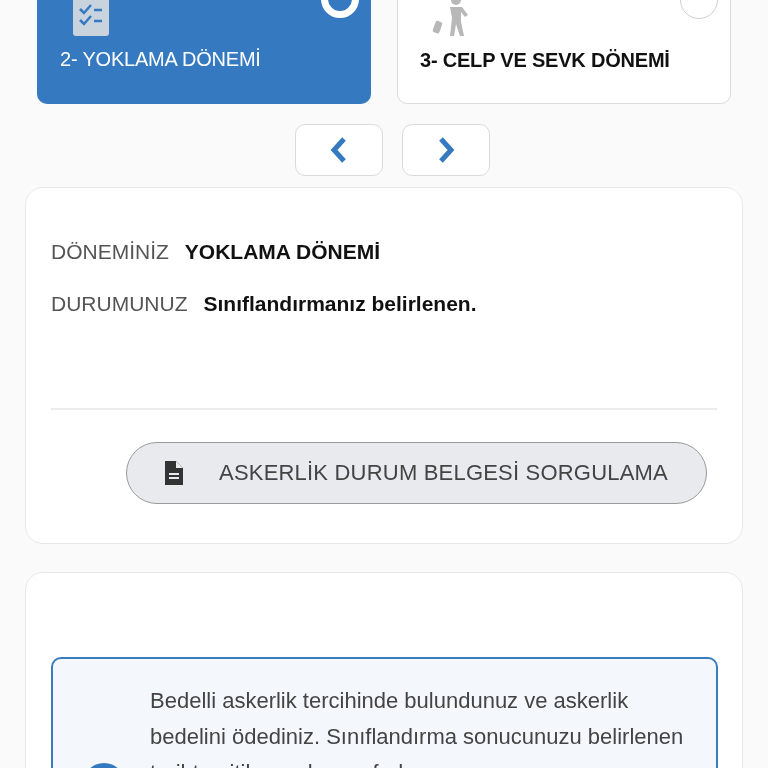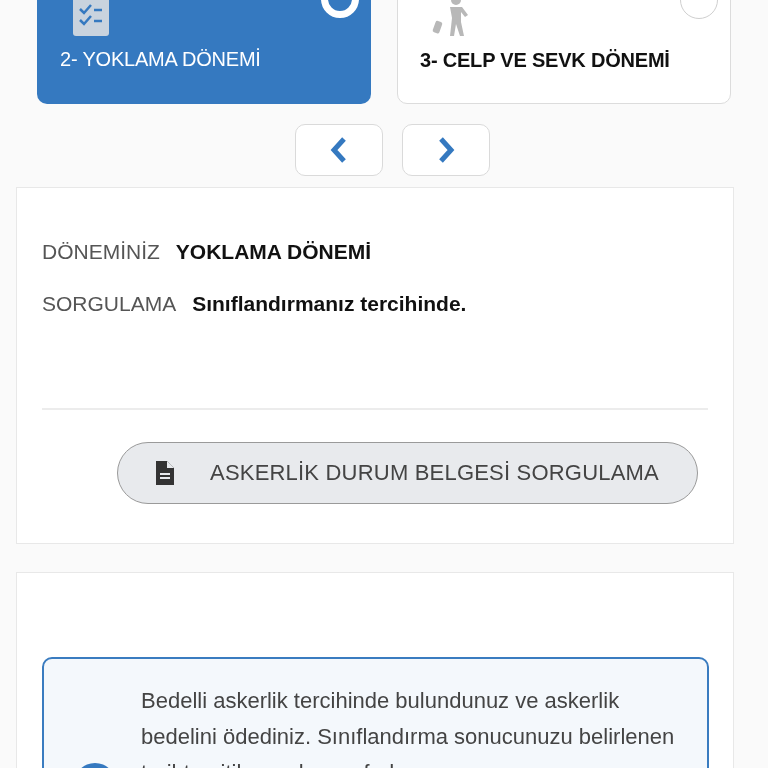--- a/index.html
+++ b/index.html
@@ -14,21 +14,21 @@
     .step-inactive .step-label { color: #111; font-weight: bold; left: 22px; text-align: right; }
     .step-icon { position: absolute; }
     .radio { position: absolute; width: 38px; height: 38px; border-radius: 50%; }
     .radio-active { right: 12px; top: 0px; border: 7px solid #fff; background: #3579c0; }
     .radio-inactive { right: 12px; top: 0px; border: 1.5px solid #cfcfcf; background: #fff; }
 
     .nav-btn { position: absolute; top: 124px; width: 88px; height: 52px; border: 1.5px solid #dadada; border-radius: 10px; background: #fff; display: flex; align-items: center; justify-content: center; }
     .nav-prev { left: 295px; }
     .nav-next { left: 402px; }
 
-    .card { position: absolute; left: 16px; width: 718px; background: #fff; border: 1.5px solid #e8e8e8; border-radius: 0; }
+    .card { position: absolute; left: 25px; width: 718px; background: #fff; border: 1.5px solid #e8e8e8; border-radius: 18px; }
     .status-card { top: 187px; height: 357px; }
     .row { position: absolute; left: 25px; font-size: 21px; }
     .row .label { color: #555; }
     .row .value { color: #111; font-weight: bold; margin-left: 16px; }
     .divider { position: absolute; left: 25px; right: 25px; top: 220px; height: 1.5px; background: #ececec; }
     .doc-btn { position: absolute; left: 100px; top: 254px; width: 581px; height: 62px; border-radius: 31px; background: #e8eaed; border: 1.5px solid #9a9a9a; display: flex; align-items: center; justify-content: center; gap: 36px; }
     .doc-btn-label { font-size: 22px; color: #444; letter-spacing: 0.2px; }
 
     .ops-card { top: 572px; height: 220px; }
     .ops-title { position: absolute; left: 25px; top: 36px; font-size: 25px; color: #3579c0; letter-spacing: -0.3px; }
@@ -73,21 +73,21 @@
     <svg width="20" height="28" viewBox="0 0 20 28">
       <path d="M5 3 L15 14 L5 25" stroke="#3579c0" stroke-width="5" fill="none" stroke-linejoin="miter"></path>
     </svg>
   </div>
 
   <div class="card status-card">
     <div class="row" style="top:52px;">
       <span class="label">DÖNEMİNİZ</span><span class="value">YOKLAMA DÖNEMİ</span>
     </div>
     <div class="row" style="top:104px;">
-      <span class="label">SORGULAMA</span><span class="value">Sınıflandırmanız tercihinde.</span>
+      <span class="label">DURUMUNUZ</span><span class="value">Sınıflandırmanız belirlenen.</span>
     </div>
     <div class="divider"></div>
     <div class="doc-btn">
       <svg width="18" height="24" viewBox="0 0 18 24">
         <path d="M0 0 h11 l7 7 v17 h-18 z" fill="#333"></path>
         <path d="M11 0 v7 h7 z" fill="#e8eaed"></path>
         <rect x="4" y="12" width="10" height="2" fill="#e8eaed"></rect>
         <rect x="4" y="16" width="10" height="2" fill="#e8eaed"></rect>
       </svg>
       <span class="doc-btn-label">ASKERLİK DURUM BELGESİ SORGULAMA</span>

